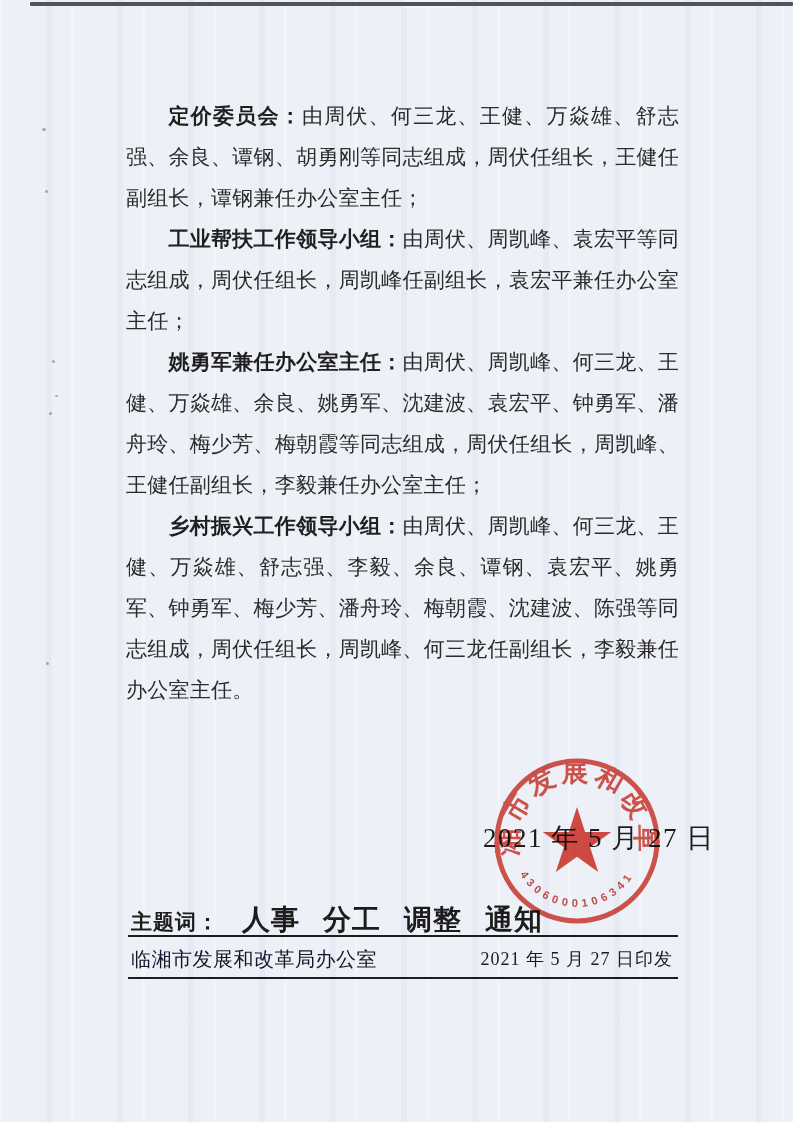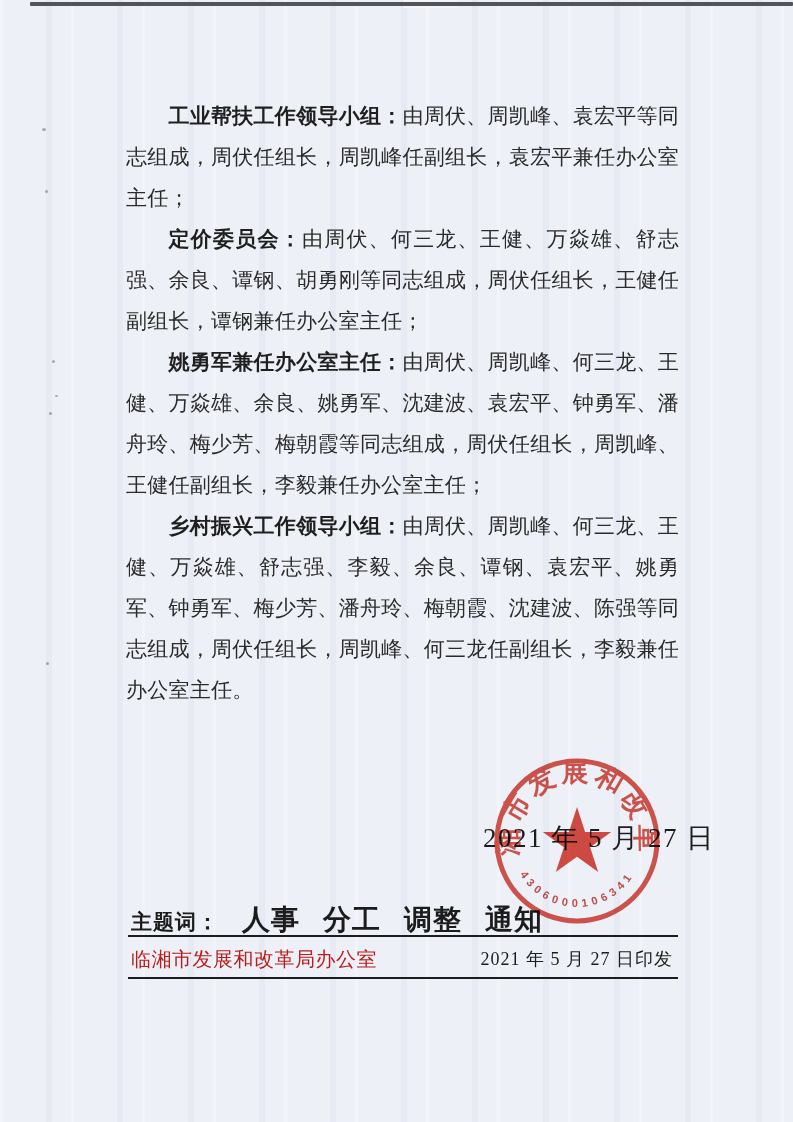--- a/index.html
+++ b/index.html
@@ -64,43 +64,43 @@
     font-size:28px;font-weight:600;letter-spacing:1px;margin-left:23px;
   }
   .subject-kw:first-of-type{margin-left:12px;}
   .footer-rule{
     position:absolute;left:128px;width:550px;height:2px;background:#1d1d20;
   }
   .rule-top{top:935px;}
   .rule-bottom{top:977px;}
   .footer-issuer{
     position:absolute;left:131px;top:942px;height:34px;line-height:34px;
-    font-size:20px;letter-spacing:.5px;color:#b91c1c;white-space:nowrap;
+    font-size:20px;letter-spacing:.5px;color:#0f172a;white-space:nowrap;
   }
   .footer-printdate{
     position:absolute;right:120px;top:942px;height:34px;line-height:34px;
     font-size:18px;letter-spacing:1px;color:#1c1c1c;white-space:nowrap;
   }
 </style>
 </head>
 <body>
 
 <div class="paper-texture"></div>
 <div class="scan-bar-gap"></div>
 <div class="scan-bar-top"></div>
 <div class="speck" style="left:42px;top:128px;width:4px;height:3px;"></div>
 <div class="speck" style="left:45px;top:190px;width:3px;height:3px;"></div>
 <div class="speck" style="left:52px;top:360px;width:3px;height:3px;"></div>
 <div class="speck" style="left:55px;top:395px;width:3px;height:2px;"></div>
 <div class="speck" style="left:49px;top:412px;width:3px;height:3px;"></div>
 <div class="speck" style="left:46px;top:662px;width:3px;height:3px;"></div>
 
 <div class="doc-body">
+  <p><span class="para-head">定价委员会：</span><span>由周伏、何三龙、王健、万焱雄、舒志强、余良、谭钢、胡勇刚等同志组成，周伏任组长，王健任副组长，谭钢兼任办公室主任；</span></p>
   <p><span class="para-head">工业帮扶工作领导小组：</span><span>由周伏、周凯峰、袁宏平等同志组成，周伏任组长，周凯峰任副组长，袁宏平兼任办公室主任；</span></p>
-  <p><span class="para-head">定价委员会：</span><span>由周伏、何三龙、王健、万焱雄、舒志强、余良、谭钢、胡勇刚等同志组成，周伏任组长，王健任副组长，谭钢兼任办公室主任；</span></p>
   <p><span class="para-head">姚勇军兼任办公室主任：</span><span>由周伏、周凯峰、何三龙、王健、万焱雄、余良、姚勇军、沈建波、袁宏平、钟勇军、潘舟玲、梅少芳、梅朝霞等同志组成，周伏任组长，周凯峰、王健任副组长，李毅兼任办公室主任；</span></p>
   <p><span class="para-head">乡村振兴工作领导小组：</span><span>由周伏、周凯峰、何三龙、王健、万焱雄、舒志强、李毅、余良、谭钢、袁宏平、姚勇军、钟勇军、梅少芳、潘舟玲、梅朝霞、沈建波、陈强等同志组成，周伏任组长，周凯峰、何三龙任副组长，李毅兼任办公室主任。</span></p>
 </div>
 
 <div class="issue-date">2021 年 5 月 27 日</div>
 
 <svg class="seal" viewBox="0 0 190 190">
   <circle cx="95" cy="95" r="80" fill="none" stroke="#d8473e" stroke-width="5"></circle>
   <polygon fill="#da3f35" points="95,61 103.1,85.9 129.2,85.9 108.1,101.3 116.2,126.1 95,110.8 73.8,126.1 81.9,101.3 60.8,85.9 86.9,85.9"></polygon>
   <defs>

